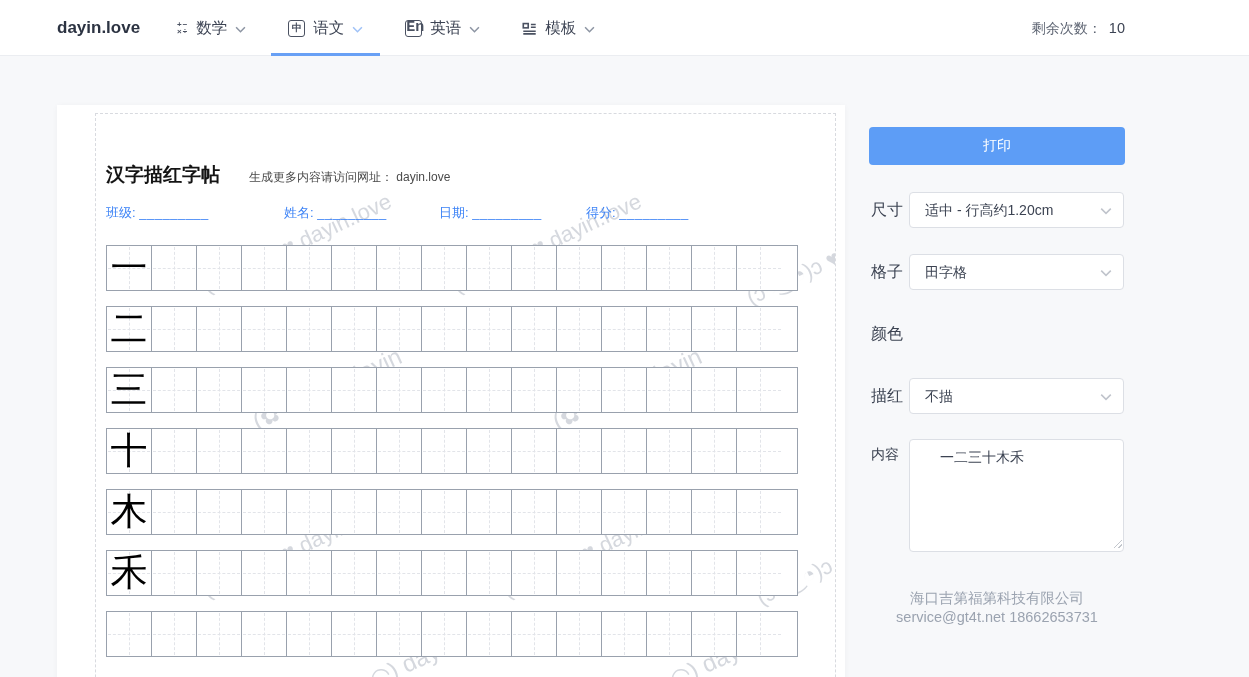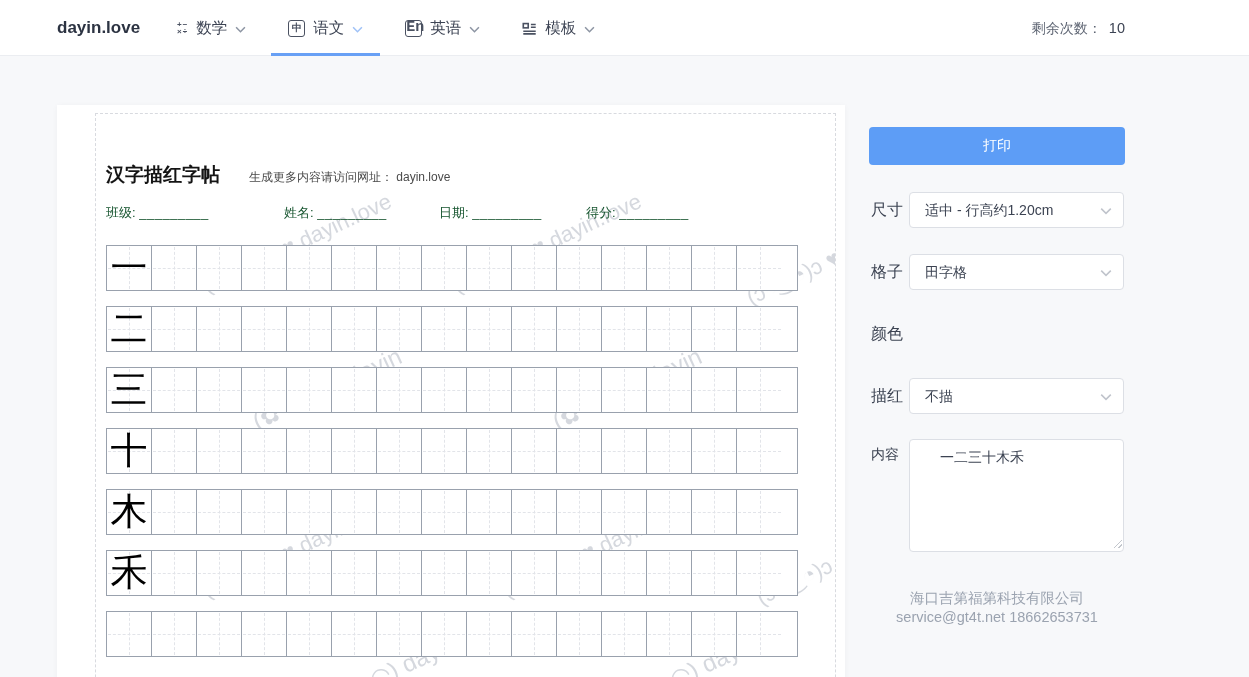--- a/index.html
+++ b/index.html
@@ -29,21 +29,21 @@
   .nav-right b { font-weight:normal; color:#3d4454; margin-left:7px; font-size:14.5px; }
 
   
   .card { position:absolute; left:57px; top:105px; width:788px; height:840px; background:#fff;
           box-shadow:0 1px 6px rgba(0,0,0,0.04); }
   .paper { position:absolute; left:38px; top:8px; width:741px; height:800px;
            border:1px dashed #d8dadf; overflow:hidden; }
   .sheet-title-row { position:absolute; left:10px; top:48px; display:flex; align-items:baseline; white-space:nowrap;justify-content:flex-end; }
   .sheet-title { font-size:19px; font-weight:bold; color:#141414; }
   .sheet-subtitle { font-size:12px; color:#4a4a4a; margin-left:29px; }
-  .info-row { position:absolute; left:10px; top:90px; height:18px; width:700px; font-size:13px; color:#14532d; }
+  .info-row { position:absolute; left:10px; top:90px; height:18px; width:700px; font-size:13px; color:#3b82f6; }
   .info-item { position:absolute; top:0; white-space:nowrap; }
   .info-line { letter-spacing:0.5px; }
 
   .grid-area { position:absolute; left:10px; top:131px; }
   .grid-row { display:flex; width:692px; border:1px solid #99a1ad; margin-bottom:15px; background:#fff; }
   .grid-cell { position:relative; width:45px; height:44px; border-right:1px solid #99a1ad; flex:0 0 45px; }
   .grid-cell:last-child { border-right:none; }
   .grid-cell::before { content:""; position:absolute; left:50%; top:1px; bottom:1px;
                        border-left:1px dashed #e2e4e9; }
   .grid-cell::after { content:""; position:absolute; top:50%; left:1px; right:1px;

